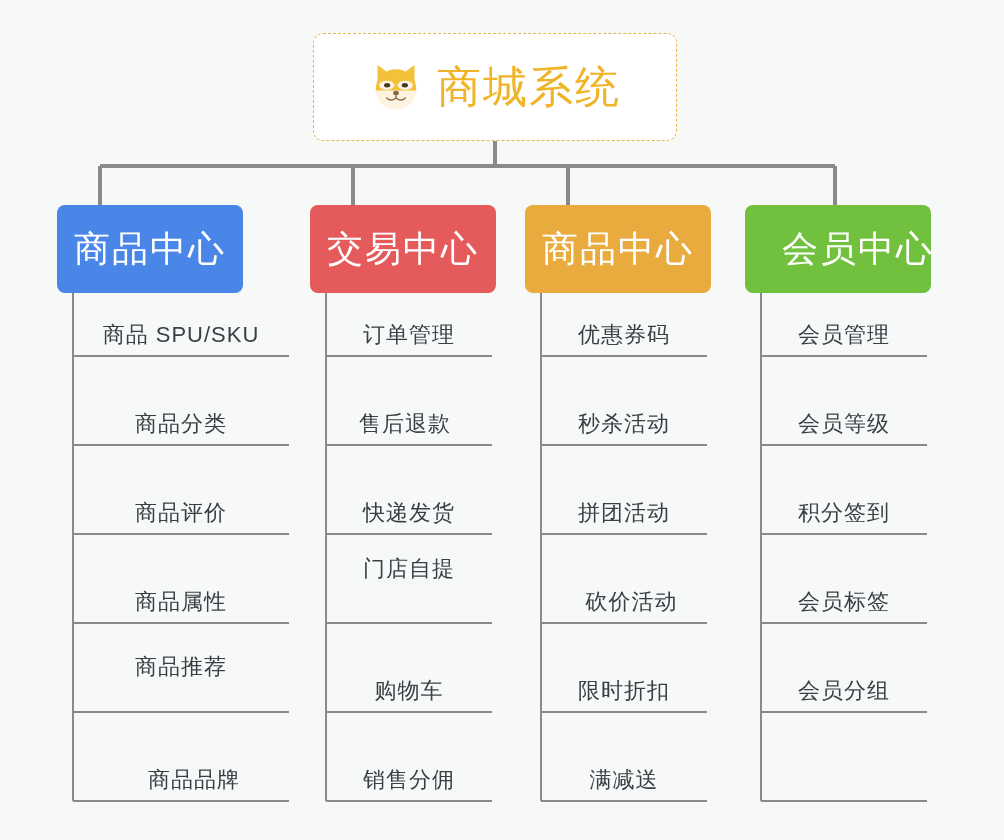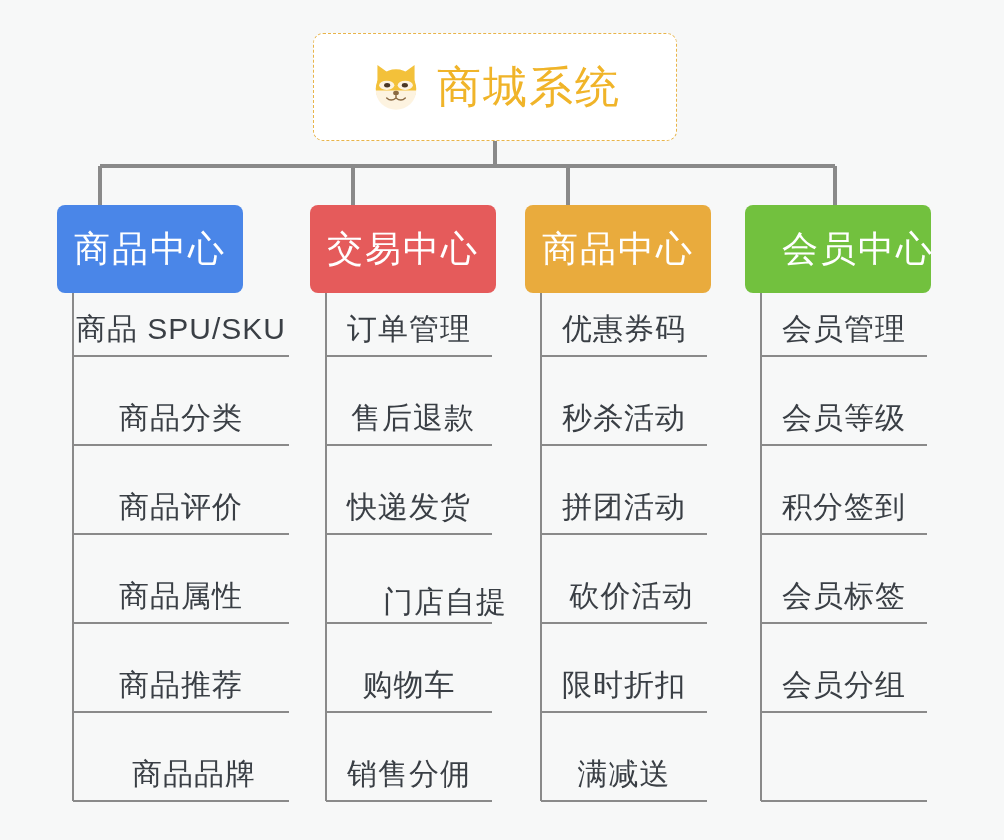--- a/index.html
+++ b/index.html
@@ -78,21 +78,21 @@
   }
 
   
   .leaf {
     position: absolute;
     box-sizing: border-box;
     display: flex;
     align-items: flex-end;
     justify-content: center;
     color: #3a3f45;
-    font-size: 30px;
+    font-size: 22px;
     letter-spacing: 1px;
     white-space: nowrap;
     padding-bottom: 6px;
   }
 </style>
 </head>
 <body>
 
 <div id="canvas">
 
@@ -164,39 +164,39 @@
     </div>
     <div class="leaf" style="left: 73px; top: 399px; width: 216px; height: 46px;">
       <span>商品分类</span>
     </div>
     <div class="leaf" style="left: 73px; top: 488px; width: 216px; height: 46px;">
       <span>商品评价</span>
     </div>
     <div class="leaf" style="left: 73px; top: 577px; width: 216px; height: 46px;">
       <span>商品属性</span>
     </div>
-    <div class="leaf" style="left: 73px; top: 666px; width: 216px; height: 46px;">
+    <div class="leaf" style="left: 73px; top: 642px; width: 216px; height: 46px;">
       <span>商品推荐</span>
     </div>
     <div class="leaf" style="left: 86px; top: 755px; width: 216px; height: 46px;">
       <span>商品品牌</span>
     </div>
     <div class="cat-box" style="left: 310px; top: 205px; width: 186px; background: rgb(229, 91, 91);">
       <span>交易中心</span>
     </div>
     <div class="leaf" style="left: 326px; top: 310px; width: 166px; height: 46px;">
       <span>订单管理</span>
     </div>
-    <div class="leaf" style="left: 330px; top: 399px; width: 166px; height: 46px;">
+    <div class="leaf" style="left: 322px; top: 399px; width: 166px; height: 46px;">
       <span>售后退款</span>
     </div>
     <div class="leaf" style="left: 326px; top: 488px; width: 166px; height: 46px;">
       <span>快递发货</span>
     </div>
-    <div class="leaf" style="left: 326px; top: 583px; width: 166px; height: 46px; margin-left: 36px;">
+    <div class="leaf" style="left: 326px; top: 544px; width: 166px; height: 46px;">
       <span>门店自提</span>
     </div>
     <div class="leaf" style="left: 326px; top: 666px; width: 166px; height: 46px;">
       <span>购物车</span>
     </div>
     <div class="leaf" style="left: 326px; top: 755px; width: 166px; height: 46px;">
       <span>销售分佣</span>
     </div>
     <div class="cat-box" style="left: 525px; top: 205px; width: 186px; background: rgb(233, 171, 61);">
       <span>商品中心</span>

